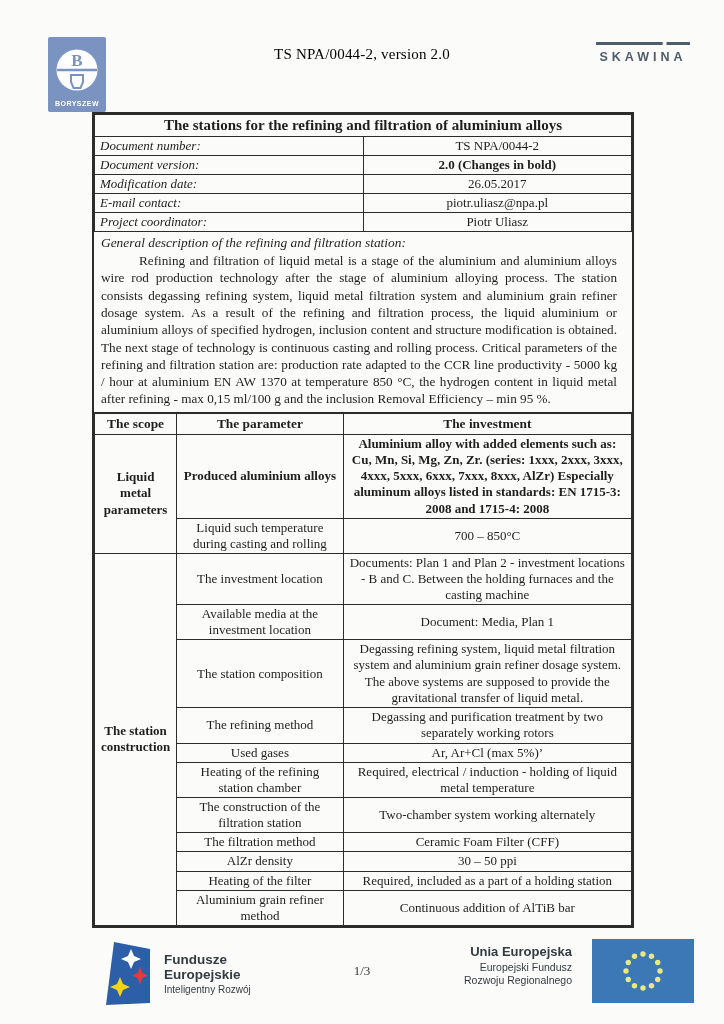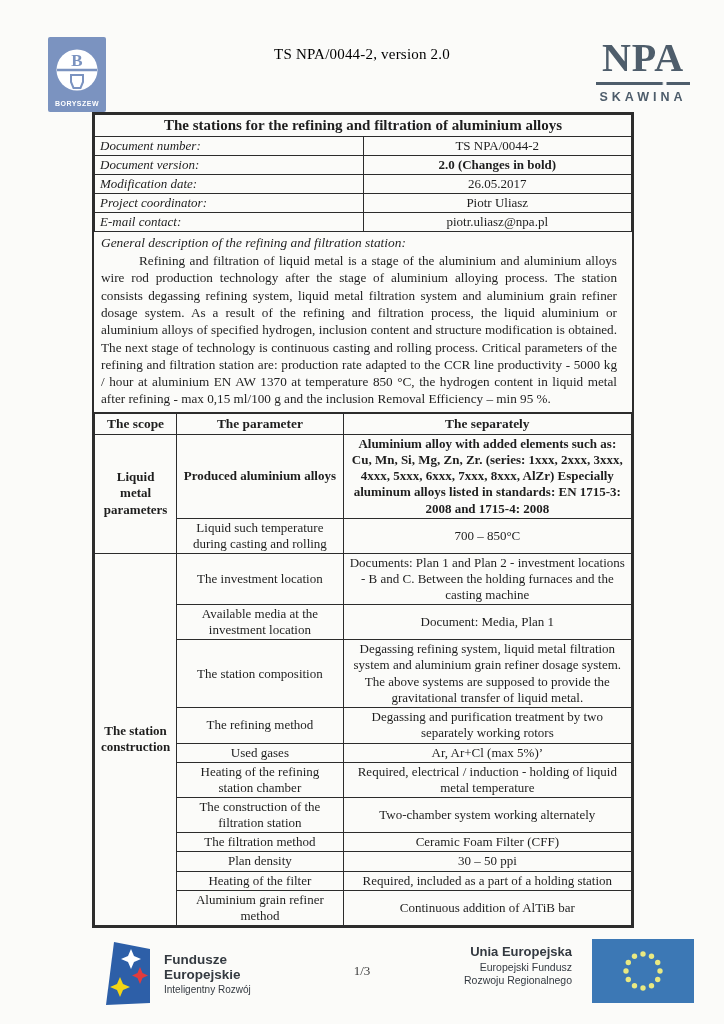--- a/index.html
+++ b/index.html
@@ -68,21 +68,20 @@
         <line x1="9" y1="33" x2="49" y2="33" stroke="#7b93c0" stroke-width="2.6"></line>
         <text x="29" y="29" text-anchor="middle" font-family="Liberation Serif,serif" font-size="17" font-weight="bold" fill="#7b93c0">B</text>
         <path d="M23 38 h12 v7 l-2.5 6 h-7 l-2.5 -6 z" fill="none" stroke="#7b93c0" stroke-width="2"></path>
         <text x="29" y="69" text-anchor="middle" font-family="Liberation Sans,sans-serif" font-size="7" font-weight="bold" letter-spacing="0.5" fill="#ffffff">BORYSZEW</text>
       </svg>
     </div>
 
     <div class="docref">TS NPA/0044-2, version 2.0</div>
 
     <div class="npa">
-      <div class="npa-name">NPA</div>
       <div class="npa-rule"></div>
       <div class="npa-city">SKAWINA</div>
     </div>
   </div>
 
   <div class="frame">
 
     <table class="meta">
       <tbody id="meta-rows">
         <tr class="meta-title">
@@ -94,46 +93,46 @@
           </tr>
           <tr>
             <td class="meta-label">Document version:</td>
             <td class="meta-value bold">2.0 (Changes in bold)</td>
           </tr>
           <tr>
             <td class="meta-label">Modification date:</td>
             <td class="meta-value">26.05.2017</td>
           </tr>
           <tr>
+            <td class="meta-label">E-mail contact:</td>
+            <td class="meta-value">piotr.uliasz@npa.pl</td>
+          </tr>
+          <tr>
             <td class="meta-label">Project coordinator:</td>
             <td class="meta-value">Piotr Uliasz</td>
-          </tr>
-          <tr>
-            <td class="meta-label">E-mail contact:</td>
-            <td class="meta-value">piotr.uliasz@npa.pl</td>
           </tr>
         </tbody>
     </table>
 
     <div class="desc">
       <div class="desc-head">General description of the refining and filtration station:</div>
       <p class="desc-body">Refining and filtration of liquid metal is a stage of the aluminium and aluminium alloys wire rod production technology after the stage of aluminium alloying process. The station consists degassing refining system, liquid metal filtration system and aluminium grain refiner dosage system. As a result of the refining and filtration process, the liquid aluminium or aluminium alloys of specified hydrogen, inclusion content and structure modification is obtained. The next stage of technology is continuous casting and rolling process. Critical parameters of the refining and filtration station are: production rate adapted to the CCR line productivity - 5000 kg / hour at aluminium EN AW 1370 at temperature 850 °C, the hydrogen content in liquid metal after refining - max 0,15 ml/100 g and the inclusion Removal Efficiency – min 95 %.</p>
     </div>
 
     <table class="spec">
       <colgroup>
           <col style="width:15.3%">
           <col style="width:31%">
           <col style="width:53.7%">
         </colgroup>
       <thead>
         <tr>
           <th>The scope</th>
           <th>The parameter</th>
-          <th>The separately</th>
+          <th>The investment</th>
         </tr>
       </thead>
       <tbody id="spec-rows">
           <tr>
             <td class="scope" rowspan="2">Liquid metal parameters</td>
             <td class="param bold">Produced aluminium alloys</td>
             <td class="req bold">Aluminium alloy with added elements such as: Cu, Mn, Si, Mg, Zn, Zr. (series: 1xxx, 2xxx, 3xxx, 4xxx, 5xxx, 6xxx, 7xxx, 8xxx, AlZr) Especially aluminum alloys listed in standards: EN 1715-3: 2008 and 1715-4: 2008</td>
           </tr>
           <tr>
             <td class="param">Liquid such temperature during casting and rolling</td>
@@ -166,21 +165,21 @@
           </tr>
           <tr>
             <td class="param">The construction of the filtration station</td>
             <td class="req">Two-chamber system working alternately</td>
           </tr>
           <tr>
             <td class="param">The filtration method</td>
             <td class="req">Ceramic Foam Filter (CFF)</td>
           </tr>
           <tr>
-            <td class="param">Plan density</td>
+            <td class="param">AlZr density</td>
             <td class="req">30 – 50 ppi</td>
           </tr>
           <tr>
             <td class="param">Heating of the filter</td>
             <td class="req">Required, included as a part of a holding station</td>
           </tr>
           <tr>
             <td class="param">Aluminium grain refiner method</td>
             <td class="req">Continuous addition of AlTiB bar</td>
           </tr>

